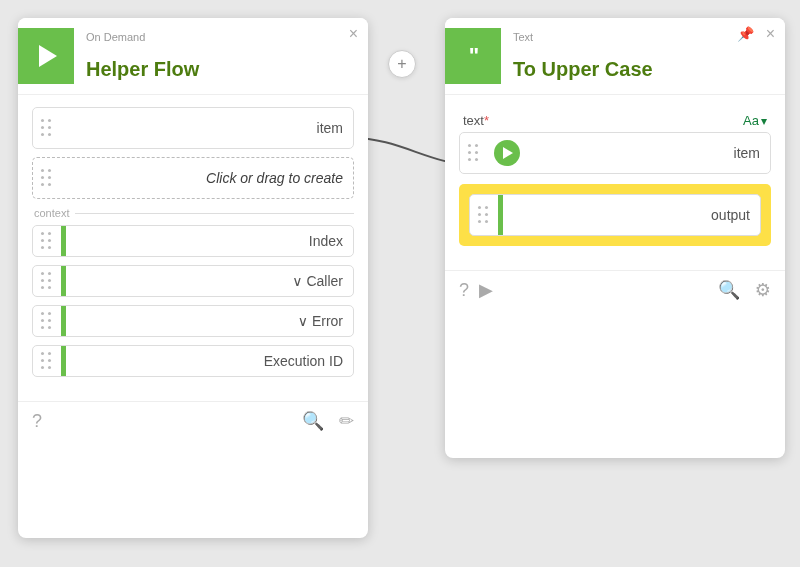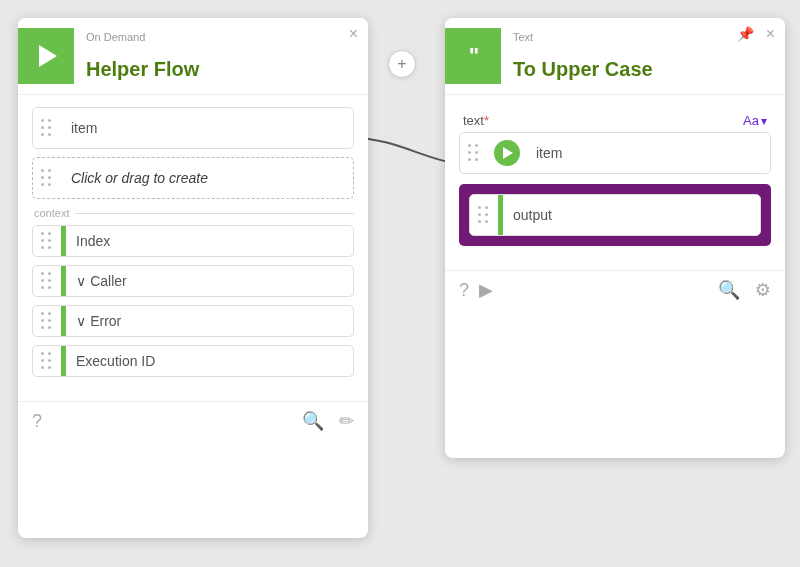--- a/index.html
+++ b/index.html
@@ -169,20 +169,21 @@
       height: 100%;
       background: #6abf4b;
       flex-shrink: 0;
     }
 
     .field-label {
       padding: 0 10px;
       font-size: 14px;
       color: #555;
       flex: 1;
+      text-align: right;
     }
 
     .field-label.placeholder-text {
       color: #404040;
       font-style: italic;
     }
 
     
     .context-label {
       font-size: 11px;
@@ -246,21 +247,21 @@
       font-size: 13px;
       color: #555;
     }
 
     .required-star {
       color: #e05252;
     }
 
     .aa-dropdown {
       font-size: 13px;
-      color: #6d28d9;
+      color: #15803d;
       display: flex;
       align-items: center;
       gap: 2px;
       cursor: pointer;
     }
 
     
     .item-field-right {
       display: flex;
       align-items: center;
@@ -288,21 +289,21 @@
       width: 0;
       height: 0;
       border-top: 6px solid transparent;
       border-bottom: 6px solid transparent;
       border-left: 10px solid #fff;
       margin-left: 2px;
     }
 
     
     .output-section {
-      background: #701a75;
+      background: #fde047;
       border-radius: 5px;
       padding: 10px 10px 10px 10px;
       margin-bottom: 8px;
     }
 
     .output-field {
       display: flex;
       align-items: center;
       border: 1.5px solid #ddd;
       border-radius: 5px;

